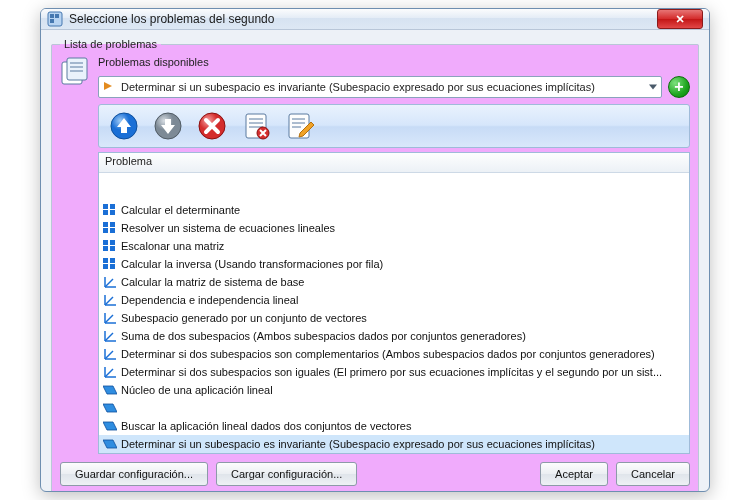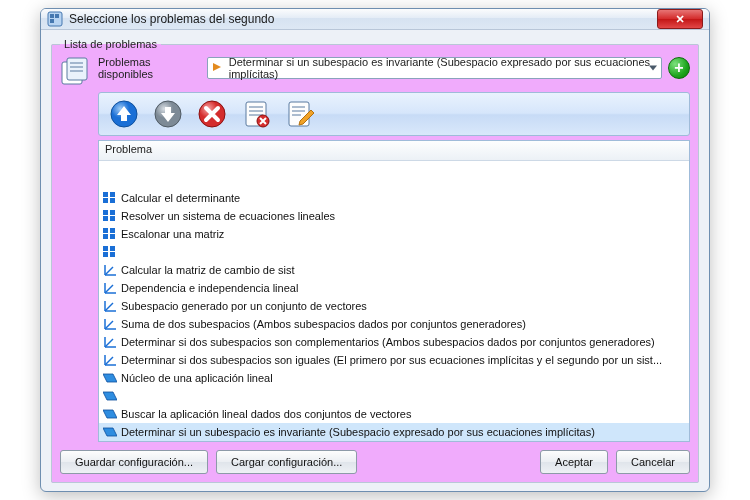--- a/index.html
+++ b/index.html
@@ -42,21 +42,21 @@
 fieldset.group {
   border: 1px solid #b9c7d7; border-radius: 2px;
   padding: 6px 8px 8px; margin: 0; flex: 1;
   display: flex; flex-direction: column;
   background: #f0abfc;
 }
 fieldset.group > legend { font-size: 11px; color: #222; padding: 0 4px; }
 
 .avail-row { display: flex; align-items: flex-start; gap: 6px; }
 .page-icon { width: 32px; height: 30px; display: flex; align-items: center; justify-content: center; }
-.avail-right { flex: 1; display: flex; flex-direction: row; gap: 8px; }
+.avail-right { flex: 1; display: flex; flex-direction: column; gap: 8px; }
 .avail-label { font-size: 11px; color: #222; }
 .combo-row { display: flex; align-items: center; gap: 6px; }
 .combo {
   flex: 1; height: 22px; background: #fff;
   border: 1px solid #8aa2bc; border-radius: 2px;
   display: flex; align-items: center; font-size: 11px; color: #222;
   padding: 0 4px; cursor: pointer; position: relative;
 }
 .combo .play { width: 12px; height: 12px; margin-right: 6px; color: #e38b1f; }
 .combo .caret {
@@ -262,30 +262,31 @@
             </div>
             <div class="row">
               <span class="ricon">
                 <svg width="14" height="12">
                   <rect x="0" y="0" width="5" height="5" fill="#1a6fd6"></rect>
                   <rect x="7" y="0" width="5" height="5" fill="#1a6fd6"></rect>
                   <rect x="0" y="6" width="5" height="5" fill="#1a6fd6"></rect>
                   <rect x="7" y="6" width="5" height="5" fill="#1a6fd6"></rect>
                 </svg>
               </span>
-            </div>
-            <div class="row">
-              <span class="ricon">
-                <svg width="14" height="12">
-                  <line x1="2" y1="1" x2="2" y2="11" stroke="#1a6fd6" stroke-width="1.5"></line>
-                  <line x1="2" y1="11" x2="13" y2="11" stroke="#1a6fd6" stroke-width="1.5"></line>
-                  <line x1="2" y1="11" x2="10" y2="3" stroke="#1a6fd6" stroke-width="1.5"></line>
-                </svg>
-              </span>
-              <span>Calcular la matriz de cambio de sist</span>
+              <span>Calcular la inversa (Usando transformaciones por fila)</span>
+            </div>
+            <div class="row">
+              <span class="ricon">
+                <svg width="14" height="12">
+                  <line x1="2" y1="1" x2="2" y2="11" stroke="#1a6fd6" stroke-width="1.5"></line>
+                  <line x1="2" y1="11" x2="13" y2="11" stroke="#1a6fd6" stroke-width="1.5"></line>
+                  <line x1="2" y1="11" x2="10" y2="3" stroke="#1a6fd6" stroke-width="1.5"></line>
+                </svg>
+              </span>
+              <span>Calcular la matriz de sistema de base</span>
             </div>
             <div class="row">
               <span class="ricon">
                 <svg width="14" height="12">
                   <line x1="2" y1="1" x2="2" y2="11" stroke="#1a6fd6" stroke-width="1.5"></line>
                   <line x1="2" y1="11" x2="13" y2="11" stroke="#1a6fd6" stroke-width="1.5"></line>
                   <line x1="2" y1="11" x2="10" y2="3" stroke="#1a6fd6" stroke-width="1.5"></line>
                 </svg>
               </span>
               <span>Dependencia e independencia lineal</span>

